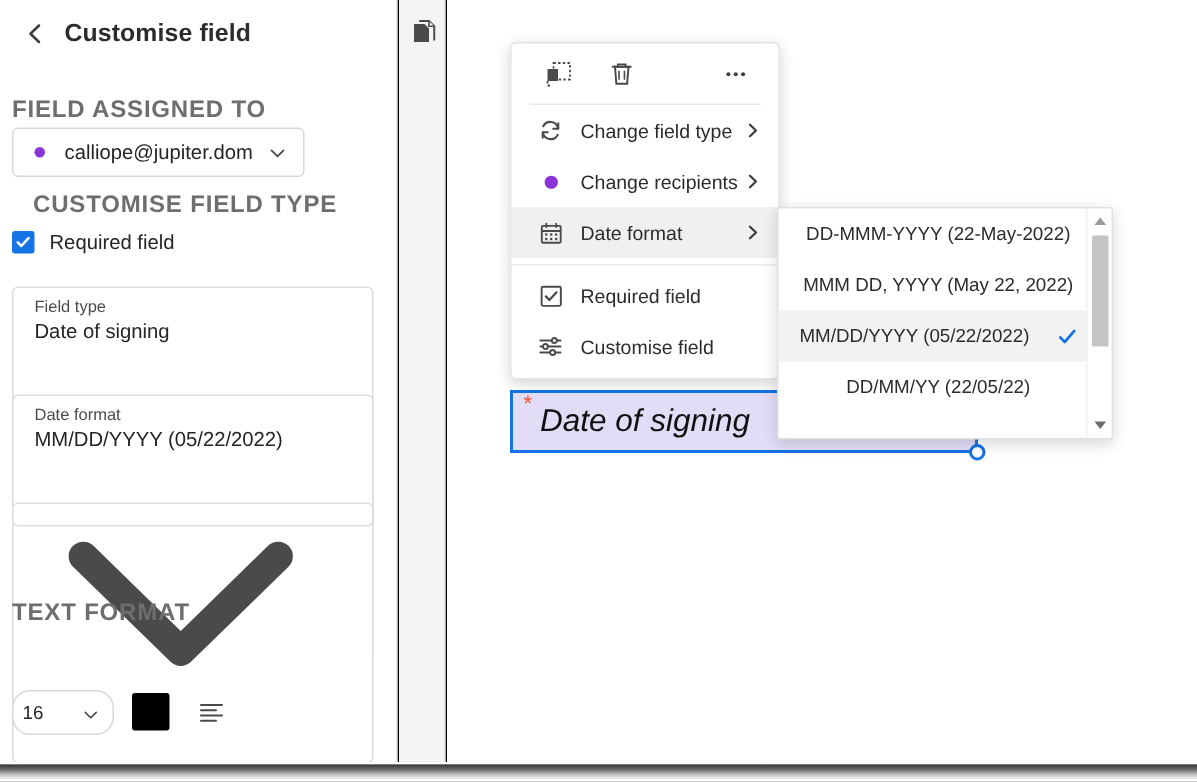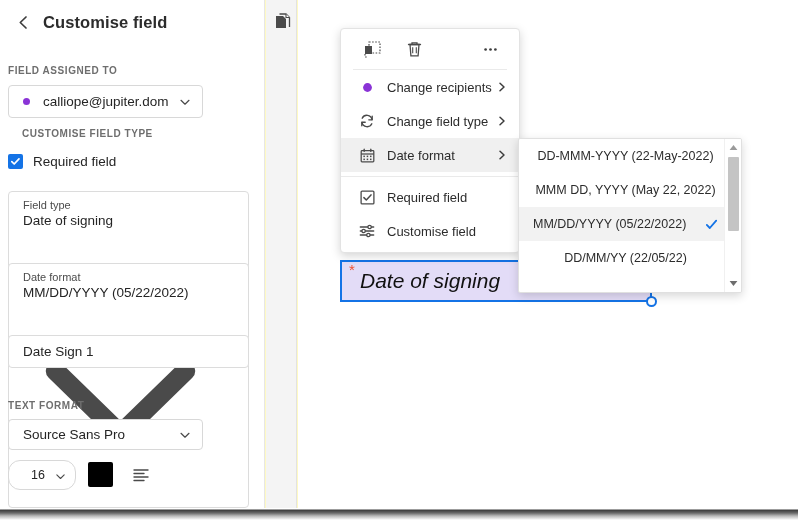--- a/index.html
+++ b/index.html
@@ -9,21 +9,21 @@
   }
   body {
     font-family: "Liberation Sans", sans-serif;
     -webkit-font-smoothing: antialiased;
   }
   #app {
     position: relative;
     width: 798px;
     height: 521px;
     overflow: hidden;
-    background: #fef9c3;
+    background: #000000;
     box-sizing: border-box;
   }
   
   #bottom-shadow {
     position: absolute;
     left: 0; top: 508px;
     width: 798px; height: 13px;
     background: linear-gradient(to bottom, #ffffff 0px, #ffffff 1px, #3a3a3a 2px, #6a6a6a 5px, #b9b9b9 8px, #ffffff 12px);
   }
 
@@ -53,21 +53,21 @@
   }
   #page-title {
     font-size: 16.5px;
     font-weight: bold;
     color: #2c2c2c;
     letter-spacing: .1px;
     margin-left: 3px;
   }
   .section-label {
     position: absolute;
-    font-size: 10px;
+    font-size: 16px;
     font-weight: bold;
     letter-spacing: .55px;
     color: #6e6e6e;
     text-transform: uppercase;
   }
   .sb-select {
     position: absolute;
     left: 8px;
     width: 195px;
     box-sizing: border-box;
@@ -154,21 +154,21 @@
   #fontsize-select {
     position: absolute;
     left: 8px; top: 460px;
     width: 68px; height: 30px;
     box-sizing: border-box;
     border: 1px solid #d8d8d8;
     border-radius: 12px;
     background: #ffffff;
     display: flex;
     align-items: center;
-    padding-left: 22px;
+    padding-left: 6px;
     cursor: pointer;
   }
   #fontsize-value { font-size: 12.5px; color: #252525; }
   #color-swatch {
     position: absolute;
     left: 88px; top: 462px;
     width: 25px; height: 25px;
     background: #000000;
     border-radius: 2px;
     cursor: pointer;
@@ -408,31 +408,24 @@
 
     <div id="dateformat-box" class="sb-field">
       <div class="stack-label">Date format</div>
       <div class="stack-value">MM/DD/YYYY (05/22/2022)</div>
       <svg class="chev" viewBox="0 0 12 12">
         <path d="M2 4.3 L6 8.2 L10 4.3" fill="none" stroke="#4a4a4a" stroke-width="1.2" stroke-linecap="round" stroke-linejoin="round"></path>
       </svg>
     </div>
 
     <div id="fieldname-box" class="sb-field">
-      <div class="stack-value">Date Sign 1</div>
     </div>
 
     <div id="textformat-label" class="section-label">TEXT FORMAT</div>
 
-    <div id="fontfamily-select" class="sb-select">
-      <span id="fontfamily-value">Source Sans Pro</span>
-      <svg class="chev" viewBox="0 0 12 12">
-        <path d="M2 4.3 L6 8.2 L10 4.3" fill="none" stroke="#4a4a4a" stroke-width="1.2" stroke-linecap="round" stroke-linejoin="round"></path>
-      </svg>
-    </div>
 
     <div id="fontsize-select">
       <span id="fontsize-value">16</span>
       <svg style="position:absolute; right:9px; top:10px;" width="11" height="11" viewBox="0 0 12 12">
         <path d="M2 4.3 L6 8.2 L10 4.3" fill="none" stroke="#4a4a4a" stroke-width="1.2" stroke-linecap="round" stroke-linejoin="round"></path>
       </svg>
     </div>
 
     <div id="color-swatch"></div>
 
@@ -494,40 +487,40 @@
             <circle cx="4.6" cy="9.5" r="1.35"></circle>
             <circle cx="9.5" cy="9.5" r="1.35"></circle>
             <circle cx="14.4" cy="9.5" r="1.35"></circle>
           </g>
         </svg>
       </div>
     </div>
 
     <div class="menu-item">
       <span class="menu-icon">
+        <svg width="16" height="16" viewBox="0 0 16 16">
+          <path d="M13 6.6 A5.2 5.2 0 0 0 3.2 5.2" fill="none" stroke="#4a4a4a" stroke-width="1.35" stroke-linecap="round"></path>
+          <path d="M3 9.4 A5.2 5.2 0 0 0 12.8 10.8" fill="none" stroke="#4a4a4a" stroke-width="1.35" stroke-linecap="round"></path>
+          <path d="M13.2 3.2 L13.2 6.8 L9.8 6.8" fill="none" stroke="#4a4a4a" stroke-width="1.35" stroke-linecap="round" stroke-linejoin="round"></path>
+          <path d="M2.8 12.8 L2.8 9.2 L6.2 9.2" fill="none" stroke="#4a4a4a" stroke-width="1.35" stroke-linecap="round" stroke-linejoin="round"></path>
+        </svg>
+      </span>
+      <span class="menu-label">Change field type</span>
+      <svg class="menu-arrow" viewBox="0 0 10 10">
+        <path d="M3 1.2 L7 5 L3 8.8" fill="none" stroke="#3d3d3d" stroke-width="1.5" stroke-linecap="round" stroke-linejoin="round"></path>
+      </svg>
+    </div>
+
+    <div class="menu-item">
+      <span class="menu-icon">
         <svg width="11" height="11" viewBox="0 0 11 11">
             <circle cx="5.5" cy="5.5" r="4.4" fill="#8a33d6"></circle>
           </svg>
       </span>
       <span class="menu-label">Change recipients</span>
-      <svg class="menu-arrow" viewBox="0 0 10 10">
-        <path d="M3 1.2 L7 5 L3 8.8" fill="none" stroke="#3d3d3d" stroke-width="1.5" stroke-linecap="round" stroke-linejoin="round"></path>
-      </svg>
-    </div>
-
-    <div class="menu-item">
-      <span class="menu-icon">
-        <svg width="16" height="16" viewBox="0 0 16 16">
-          <path d="M13 6.6 A5.2 5.2 0 0 0 3.2 5.2" fill="none" stroke="#4a4a4a" stroke-width="1.35" stroke-linecap="round"></path>
-          <path d="M3 9.4 A5.2 5.2 0 0 0 12.8 10.8" fill="none" stroke="#4a4a4a" stroke-width="1.35" stroke-linecap="round"></path>
-          <path d="M13.2 3.2 L13.2 6.8 L9.8 6.8" fill="none" stroke="#4a4a4a" stroke-width="1.35" stroke-linecap="round" stroke-linejoin="round"></path>
-          <path d="M2.8 12.8 L2.8 9.2 L6.2 9.2" fill="none" stroke="#4a4a4a" stroke-width="1.35" stroke-linecap="round" stroke-linejoin="round"></path>
-        </svg>
-      </span>
-      <span class="menu-label">Change field type</span>
       <svg class="menu-arrow" viewBox="0 0 10 10">
         <path d="M3 1.2 L7 5 L3 8.8" fill="none" stroke="#3d3d3d" stroke-width="1.5" stroke-linecap="round" stroke-linejoin="round"></path>
       </svg>
     </div>
 
     <div class="menu-item active">
       <span class="menu-icon">
         <svg width="15" height="15" viewBox="0 0 15 15">
           <rect x="1.2" y="2.6" width="12.6" height="11.2" rx="0.8" fill="none" stroke="#4a4a4a" stroke-width="1.25"></rect>
           <line x1="1.2" y1="6" x2="13.8" y2="6" stroke="#4a4a4a" stroke-width="1.25"></line>

